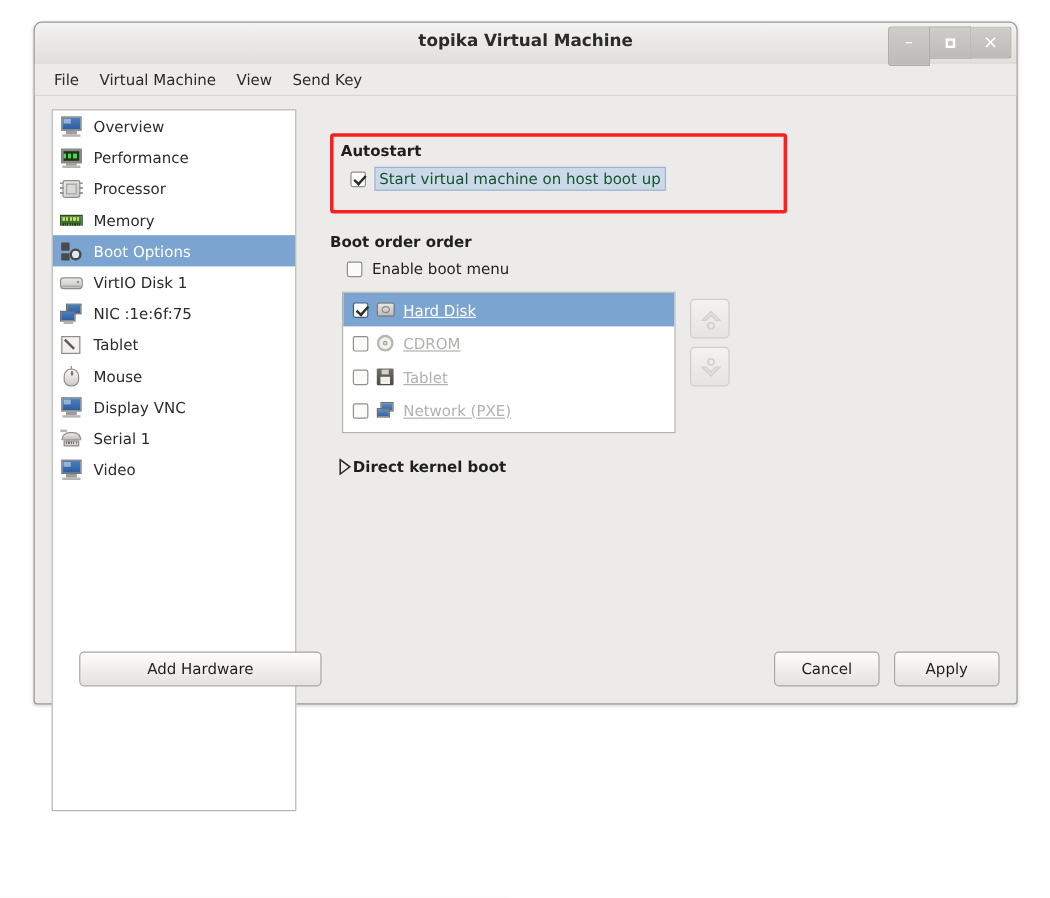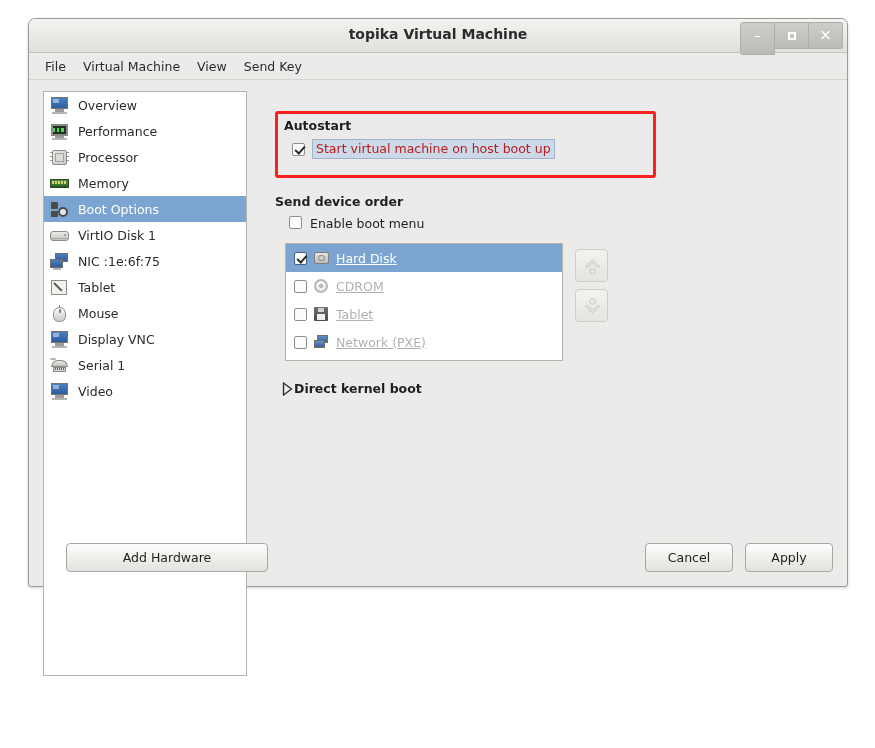--- a/index.html
+++ b/index.html
@@ -270,31 +270,31 @@
     content: "";
     position: absolute;
     left: 3.5px; top: 0.5px;
     width: 4px; height: 8px;
     border: solid #2c2c2c;
     border-width: 0 2px 2px 0;
     transform: rotate(42deg);
   }
   #autostart-label {
     font-size: 12.5px;
-    color: #b91c1c;
+    color: #14532d;
     background: #ccd9e8;
     border: 1px solid #9fb4cc;
     padding: 1px 3px 2px 3px;
   }
 
   
   #boot-title { position: absolute; left: 18px; top: 103px; }
   #bootmenu-row {
     position:absolute; left:32px; top:125px;
-    display:flex; align-items:flex-start; gap:8px;
+    display:flex; align-items:flex-end; gap:8px;
     font-size:12.5px; color:#1f1f1f;
   }
 
   #bootlist {
     position: absolute;
     left: 28px; top: 152px;
     width: 278px; height: 118px;
     background: #ffffff;
     border: 1px solid #b6b4b1;
     box-sizing: border-box;
@@ -522,21 +522,21 @@
     <div id="pane">
 
       <div id="autostart-group">
         <div id="autostart-title" class="section-title">Autostart</div>
         <div id="autostart-row">
           <span class="cb checked"></span>
           <span id="autostart-label">Start virtual machine on host boot up</span>
         </div>
       </div>
 
-      <div id="boot-title" class="section-title">Send device order</div>
+      <div id="boot-title" class="section-title">Boot order order</div>
 
       <div id="bootmenu-row">
         <span class="cb"></span>
         <span>Enable boot menu</span>
       </div>
 
       <div id="bootlist">
         <div class="boot-row selected">
           <span class="cb checked"></span>
           <span class="boot-icon bi-hd">

